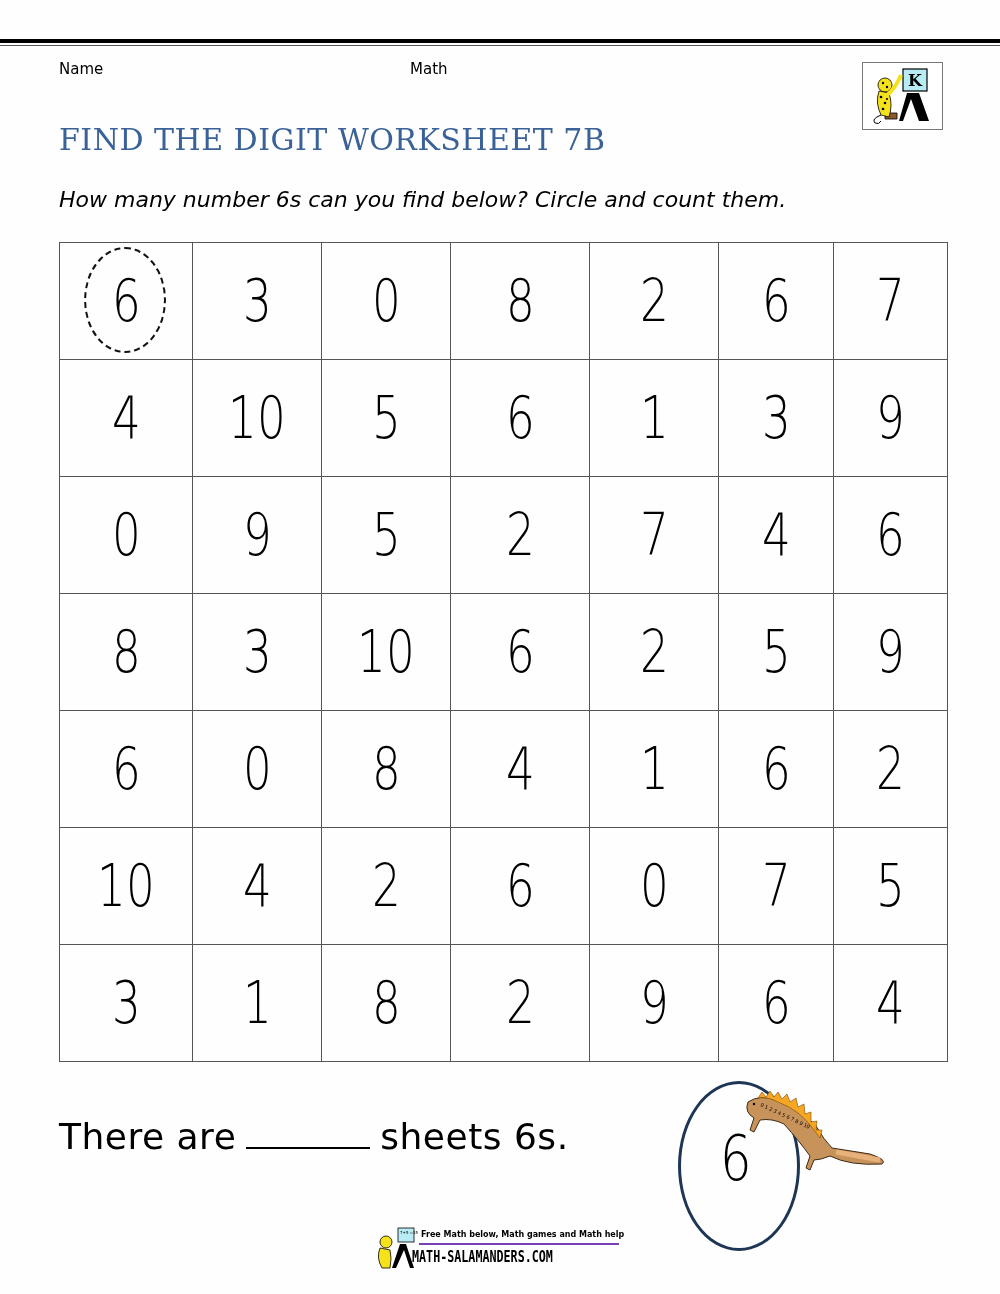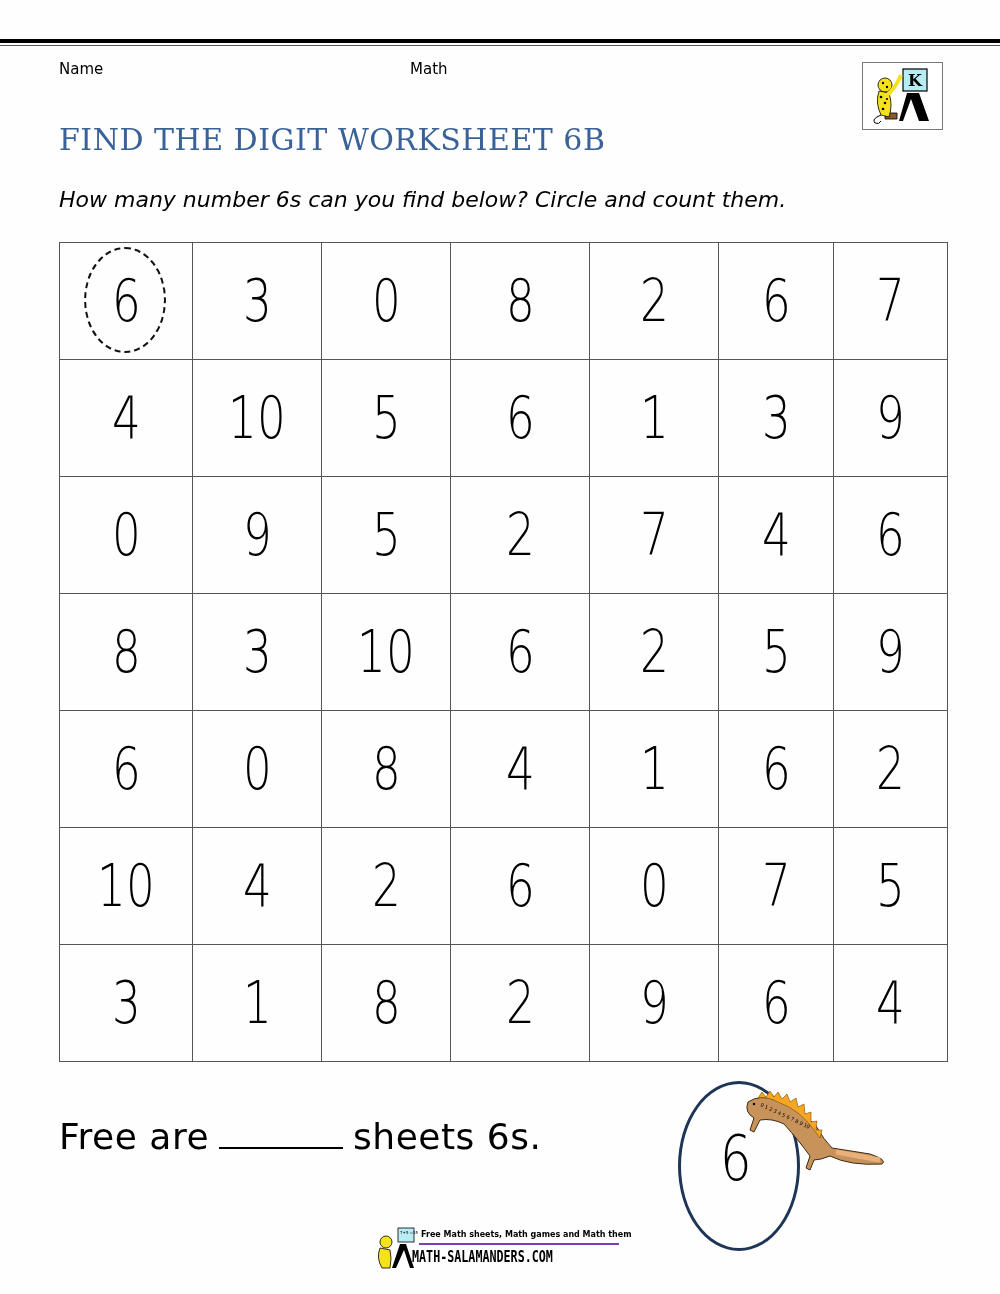--- a/index.html
+++ b/index.html
@@ -48,21 +48,21 @@
     <path d="M18 52 Q8 56 12 60 Q16 62 18 58" fill="none" stroke="#000" stroke-width="1"></path>
     <circle cx="20" cy="20" r="1.2" fill="#000"></circle>
       <circle cx="24" cy="24" r="1.2" fill="#000"></circle>
     <circle cx="18" cy="34" r="1.3" fill="#000"></circle>
       <circle cx="22" cy="40" r="1.3" fill="#000"></circle>
     <circle cx="20" cy="46" r="1.3" fill="#000"></circle>
       <circle cx="24" cy="36" r="1.1" fill="#000"></circle>
   </svg>
 </div>
 
-<div class="title">FIND THE DIGIT WORKSHEET 6B</div>
+<div class="title">FIND THE DIGIT WORKSHEET 7B</div>
 <div class="instructions">How many number 6s can you find below? Circle and count them.</div>
 
 <table class="grid">
   <tbody id="grid-body">
       <tr>
         <td class="circled" style="width: 132px; height: 116px;"><span class="num">6</span></td>
         <td style="width: 128px; height: 116px;"><span class="num">3</span></td>
         <td style="width: 128px; height: 116px;"><span class="num">0</span></td>
         <td style="width: 138px; height: 116px;"><span class="num">8</span></td>
         <td style="width: 128px; height: 116px;"><span class="num">2</span></td>
@@ -120,37 +120,37 @@
         <td style="width: 128px; height: 116px;"><span class="num">8</span></td>
         <td style="width: 138px; height: 116px;"><span class="num">2</span></td>
         <td style="width: 128px; height: 116px;"><span class="num">9</span></td>
         <td style="width: 114px; height: 116px;"><span class="num">6</span></td>
         <td style="width: 113px; height: 116px;"><span class="num">4</span></td>
       </tr>
     </tbody>
 </table>
 
 <div class="answer">
-  <span>Free are</span><span class="blank"></span><span>sheets 6s.</span>
+  <span>There are</span><span class="blank"></span><span>sheets 6s.</span>
 </div>
 
 <div class="mascot-oval"></div>
 <div class="mascot-six"><span>6</span></div>
 <svg class="salamander" viewBox="0 0 150 100">
   <path d="M8 12 Q20 4 36 10 Q60 18 76 36 Q84 50 92 58 L130 64 Q148 70 142 74 Q110 76 90 66 Q80 70 74 70 L70 80 L66 78 L70 66 Q60 52 44 34 Q32 28 20 30 L14 42 L10 40 L14 28 Q4 22 8 12 Z" fill="#c8935a" stroke="#3b2a16" stroke-width="1"></path>
   <path d="M18 8 L22 2 L26 7 L30 1 L34 7 L38 2 L42 9 L47 4 L50 12 L56 8 L58 17 L64 14 L65 24 L71 22 L71 32 L77 31 L76 40 L82 40 L80 48 L74 40 Q60 20 38 12 Q26 6 18 8 Z" fill="#f5a623" stroke="#7a4a00" stroke-width="0.6"></path>
   <path d="M96 62 L140 70" stroke="#e8b07a" stroke-width="5"></path>
   <text x="20" y="16" font-size="5" font-family="DejaVu Sans, sans-serif" transform="rotate(25 20 16)">0 1 2 3 4 5 6 7 8 9 10</text>
   <circle cx="14" cy="14" r="1.2" fill="#000"></circle>
 </svg>
 
 <div>
   <svg class="footer-logo" viewBox="0 0 260 46">
     <ellipse cx="16" cy="16" rx="6" ry="6" fill="#f6e21a" stroke="#000" stroke-width="0.8"></ellipse>
     <path d="M10 22 Q6 32 12 42 L20 42 Q22 32 20 24 Z" fill="#f6e21a" stroke="#000" stroke-width="0.8"></path>
     <rect x="28" y="2" width="16" height="14" fill="#b8ecf5" stroke="#000" stroke-width="0.8"></rect>
     <text x="30" y="8" font-size="4" font-family="DejaVu Sans, sans-serif">7+5 =35</text>
     <polygon points="30,18 22,42 26,42 34,24 40,42 44,42 36,18" fill="#000"></polygon>
   </svg>
-  <div class="footer-tagline">Free Math sheets, Math games and Math them</div>
+  <div class="footer-tagline">Free Math below, Math games and Math help</div>
   <div class="footer-bar"></div>
   <div class="footer-site">MATH-SALAMANDERS.COM</div>
 </div>
 
 </body></html>

